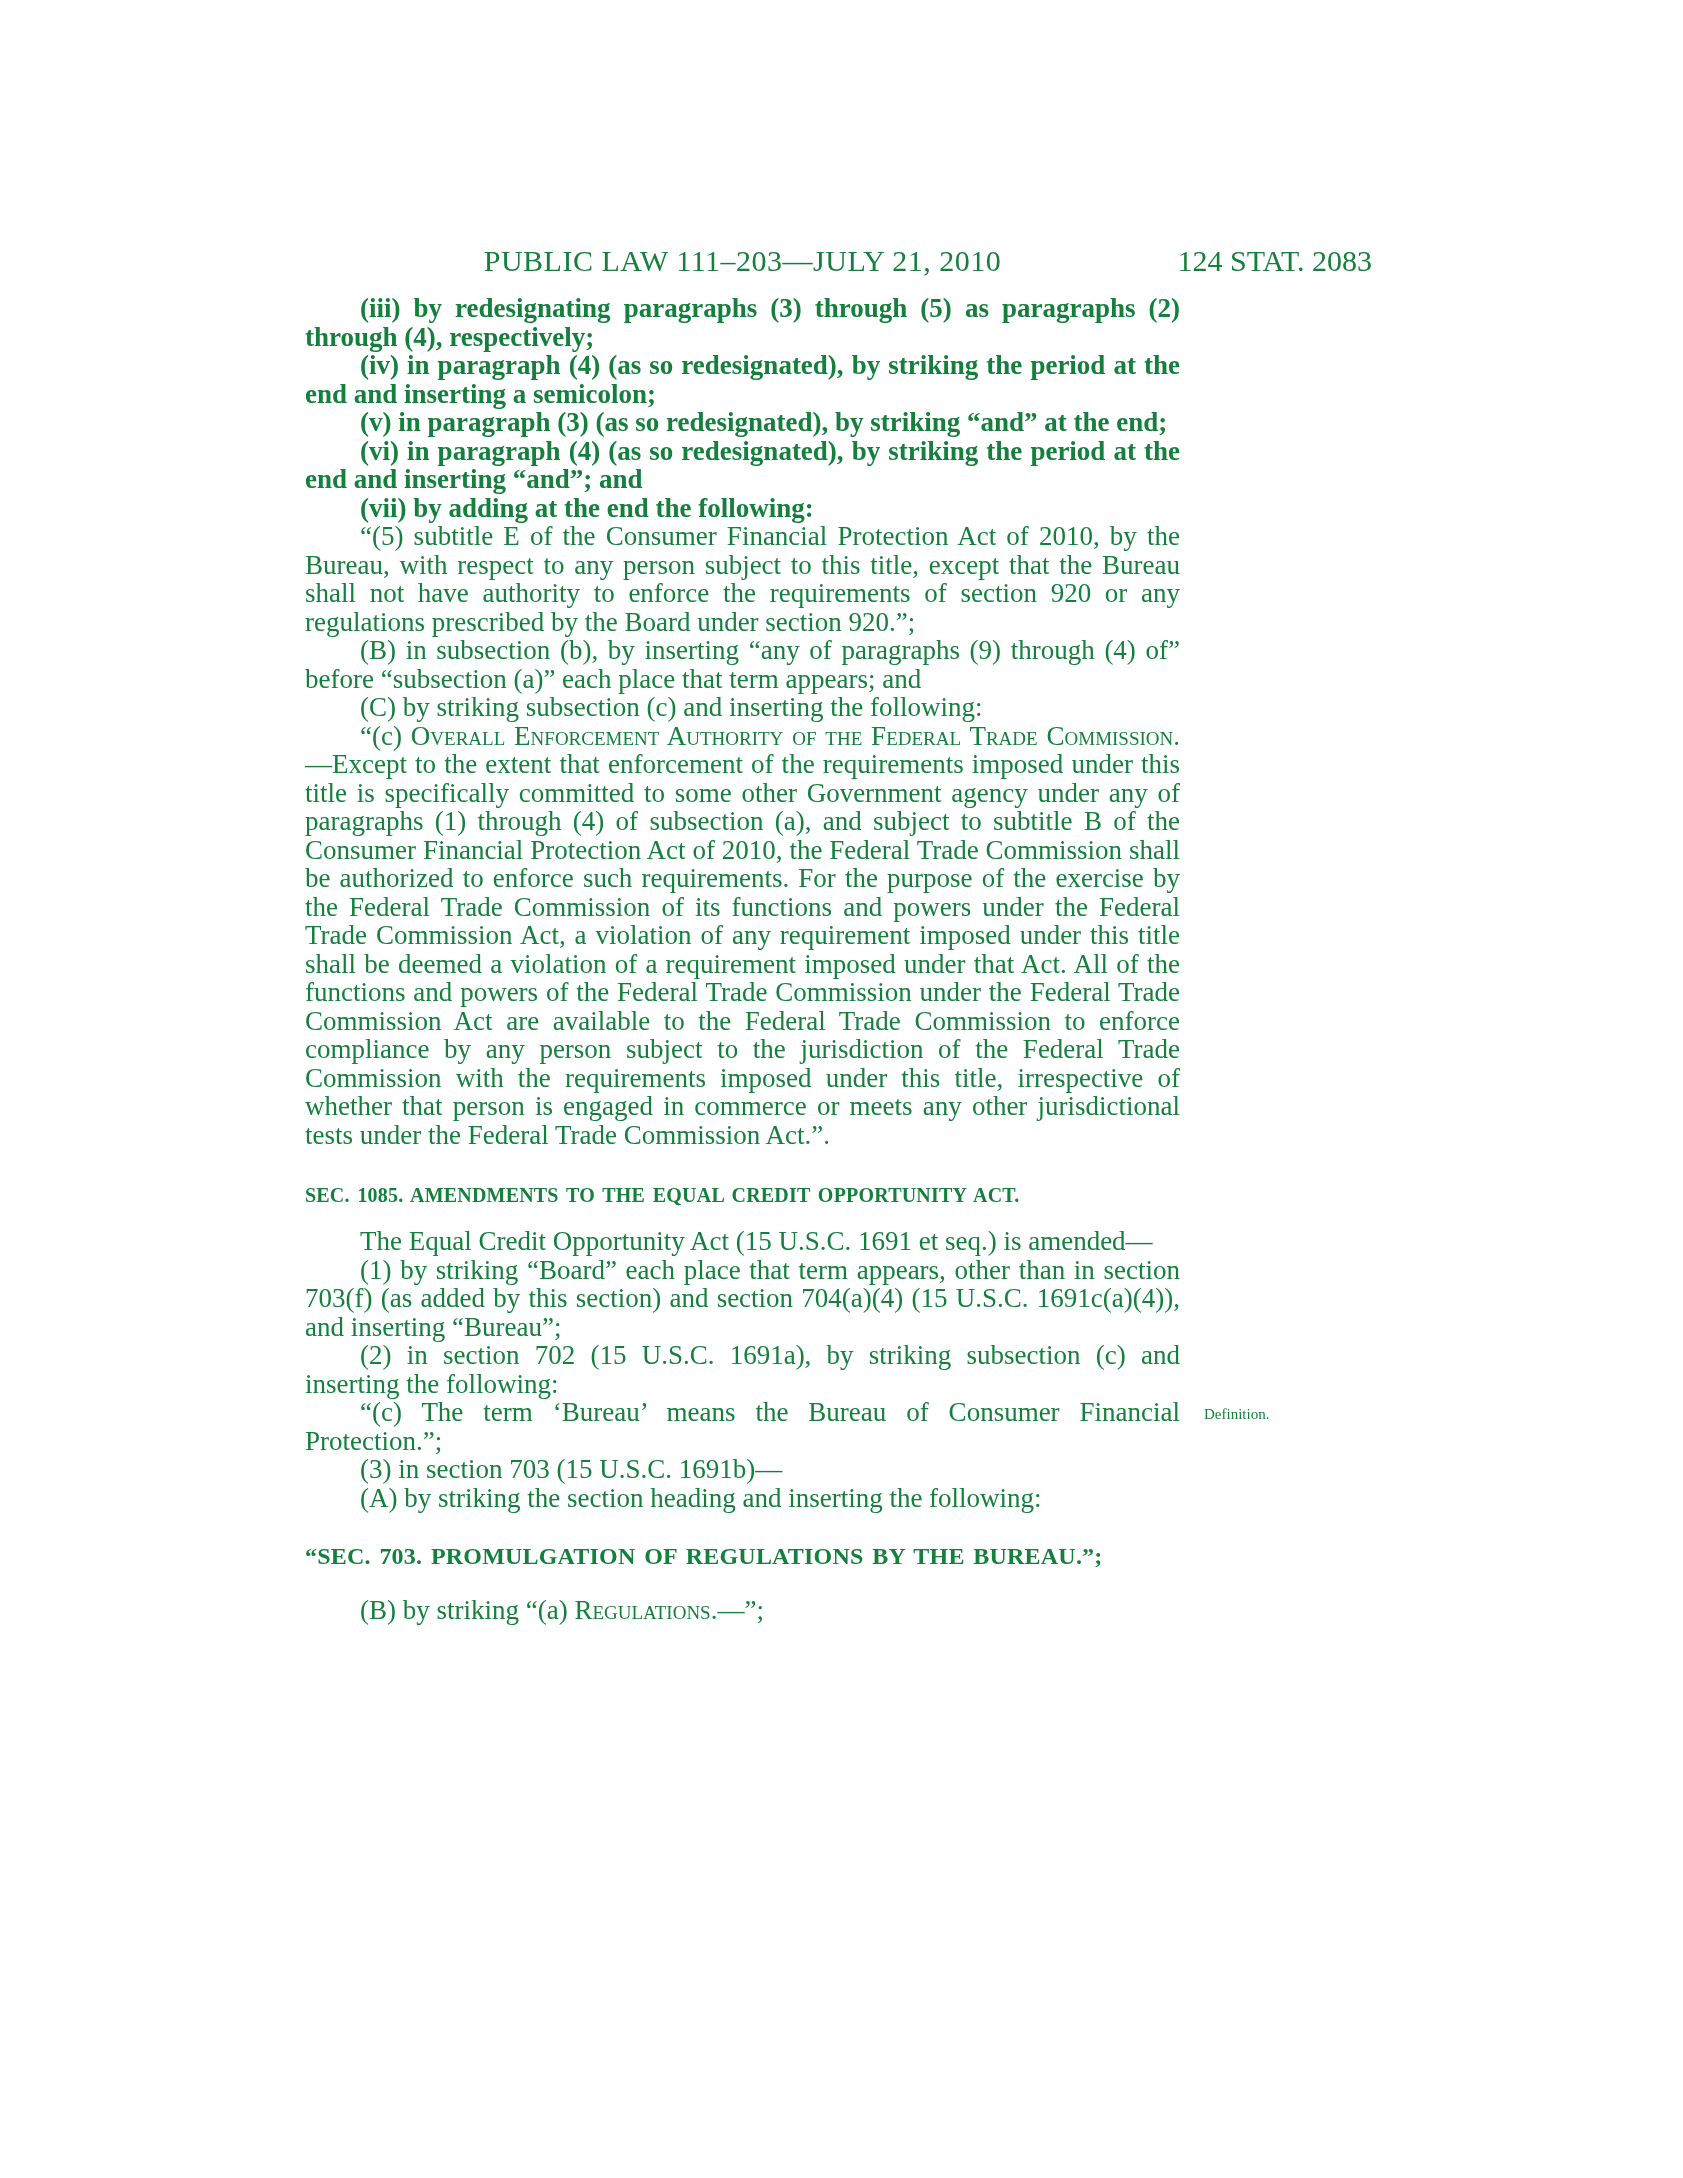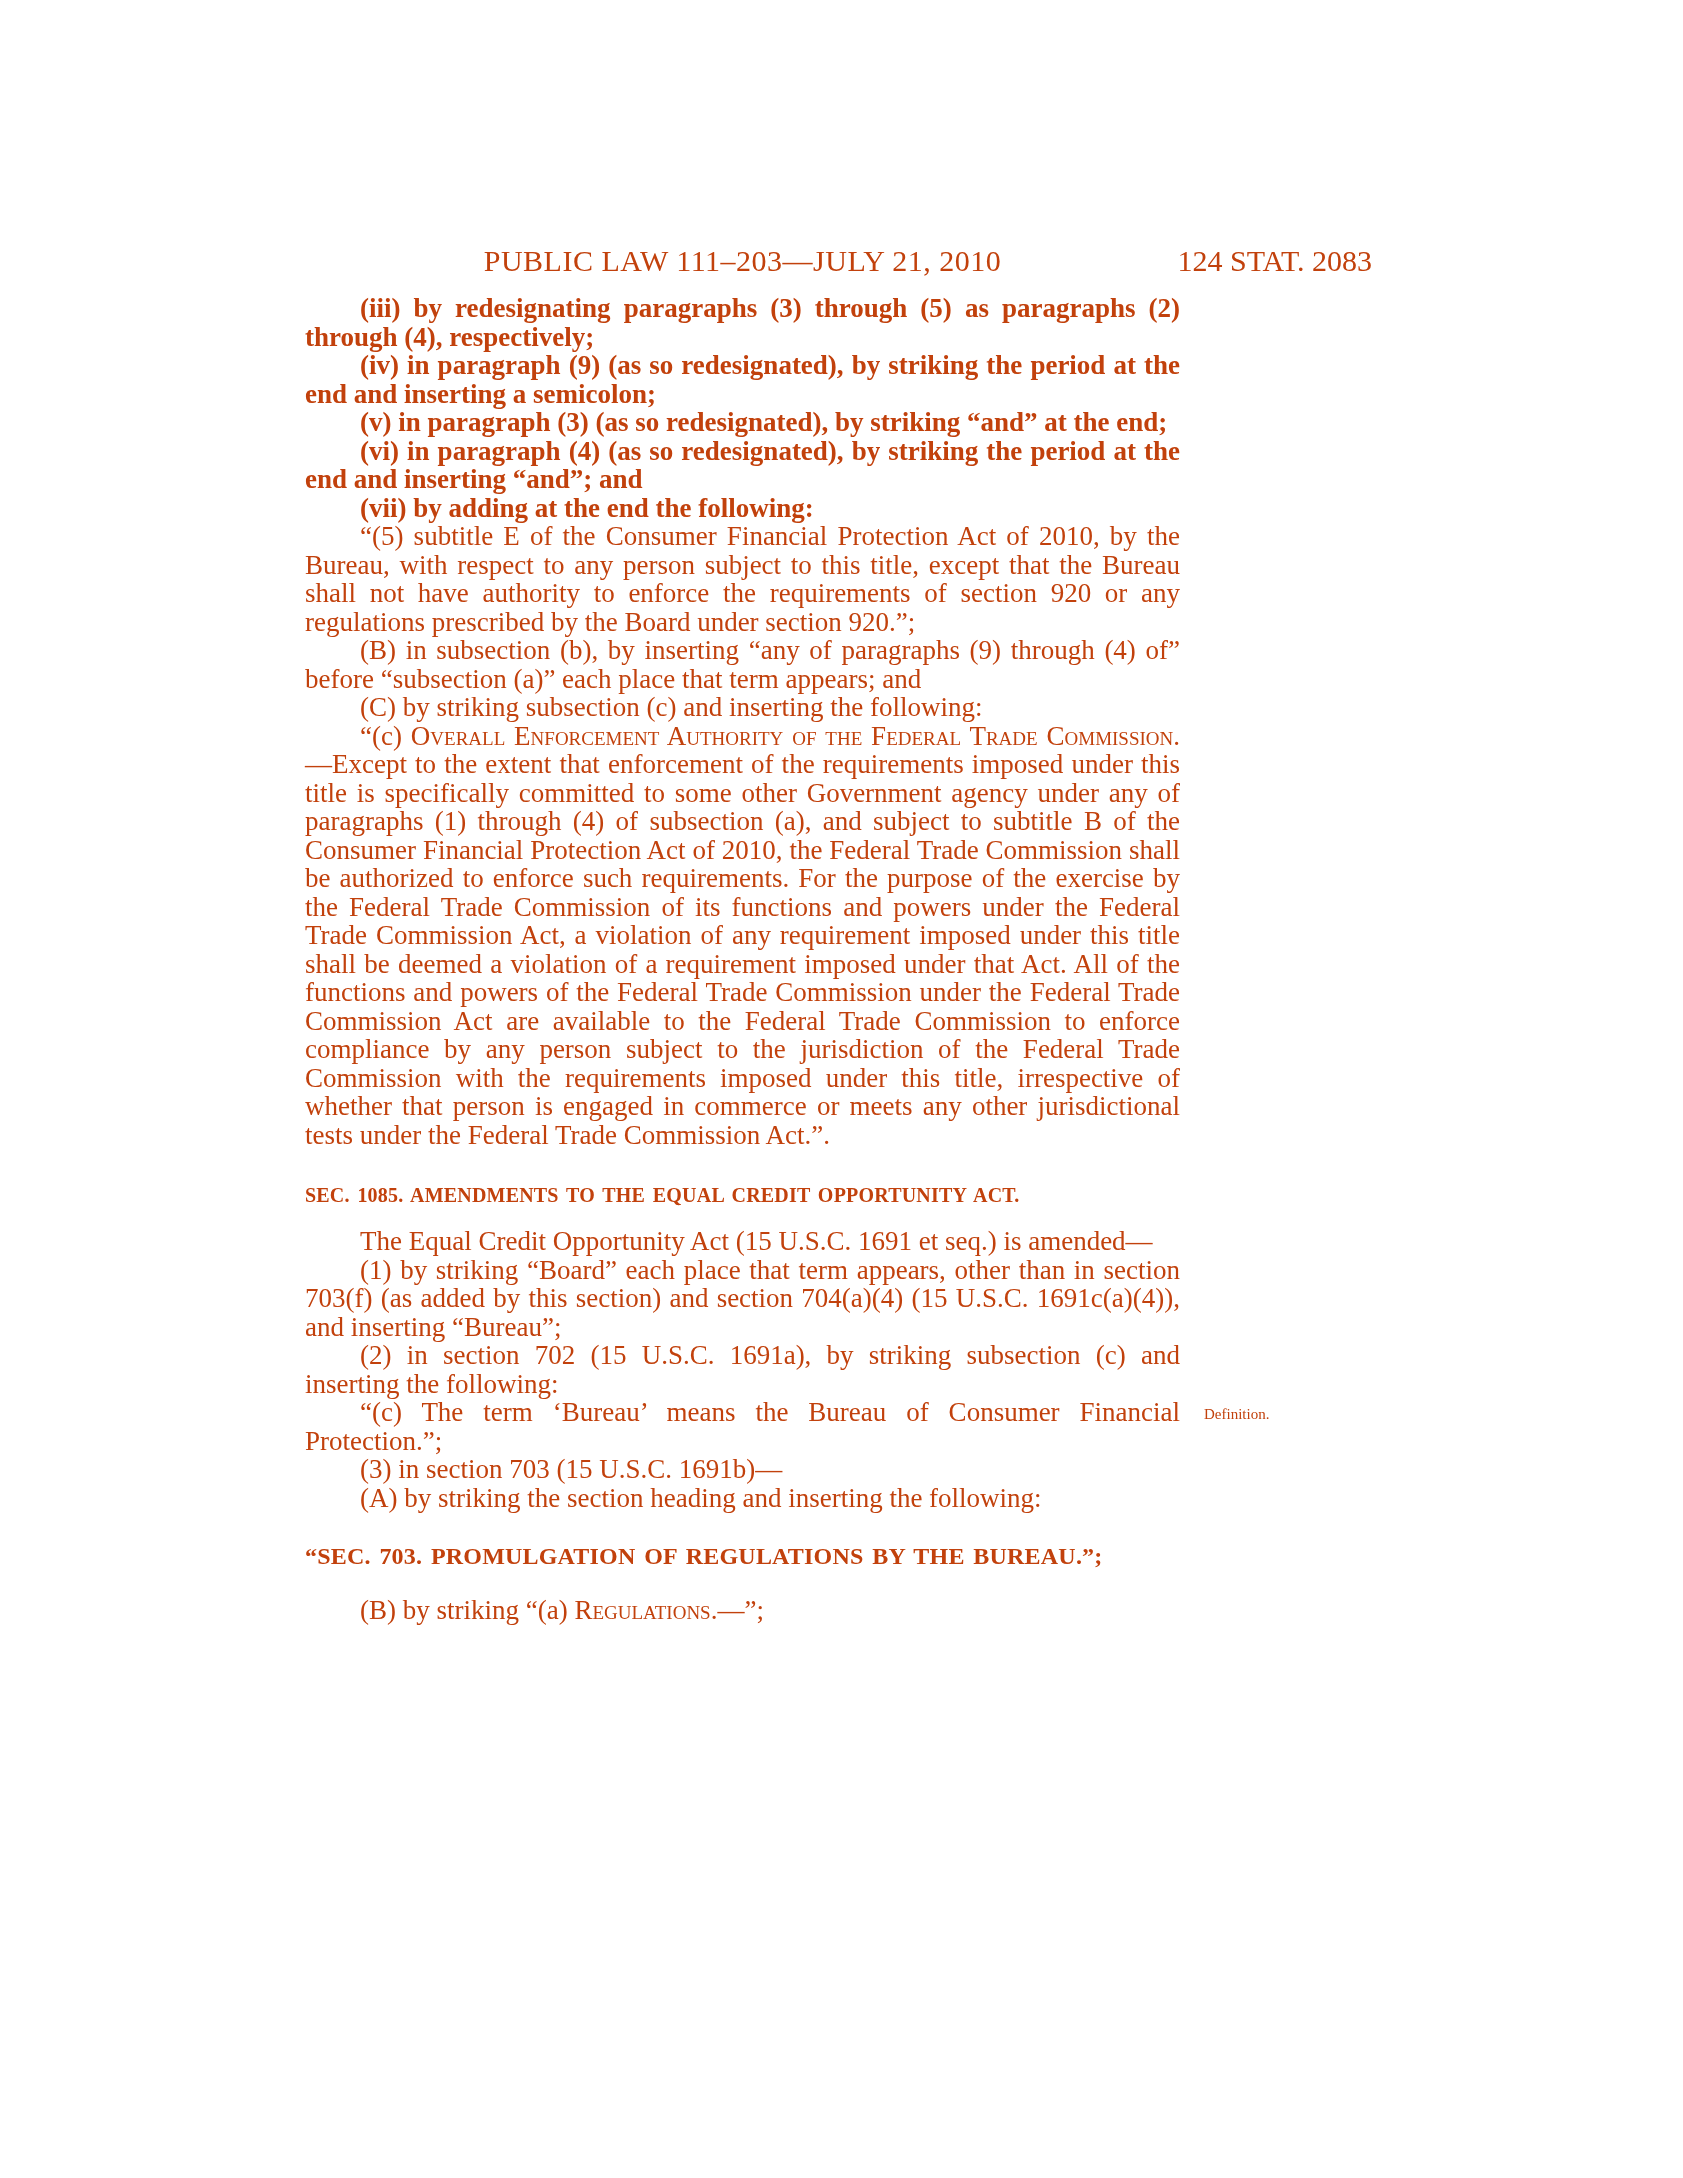--- a/index.html
+++ b/index.html
@@ -2,21 +2,21 @@
 <html lang="en"><head>
 <meta charset="utf-8">
 <style>
   html, body { margin: 0; padding: 0; background: #e8e8e8; }
   .page {
     position: relative;
     width: 1683px;
     height: 2178px;
     background: #ffffff;
     font-family: "Liberation Serif", "DejaVu Serif", serif;
-    color: #c2410c;
+    color: #15803d;
     overflow: hidden;
   }
   .running-head-center {
     position: absolute;
     top: 244px;
     left: 305px;
     width: 875px;
     text-align: center;
     font-size: 30px;
     letter-spacing: 0.5px;
@@ -88,21 +88,21 @@
 <body>
 
 <div class="page">
 
   <div class="running-head-center">PUBLIC LAW 111–203—JULY 21, 2010</div>
   <div class="running-head-right">124 STAT. 2083</div>
 
   <div class="text-col">
 
     <p class="p3">(iii) by redesignating paragraphs (3) through (5) as paragraphs (2) through (4), respectively;</p>
-    <p class="p3">(iv) in paragraph (9) (as so redesignated), by striking the period at the end and inserting a semicolon;</p>
+    <p class="p3">(iv) in paragraph (4) (as so redesignated), by striking the period at the end and inserting a semicolon;</p>
     <p class="p3">(v) in paragraph (3) (as so redesignated), by striking “and” at the end;</p>
     <p class="p3">(vi) in paragraph (4) (as so redesignated), by striking the period at the end and inserting “and”; and</p>
     <p class="p3">(vii) by adding at the end the following:</p>
 
     <p class="p1">“(5) subtitle E of the Consumer Financial Protection Act of 2010, by the Bureau, with respect to any person subject to this title, except that the Bureau shall not have authority to enforce the requirements of section 920 or any regulations prescribed by the Board under section 920.”;</p>
 
     <p class="p2">(B) in subsection (b), by inserting “any of paragraphs (9) through (4) of” before “subsection (a)” each place that term appears; and</p>
     <p class="p2">(C) by striking subsection (c) and inserting the following:</p>
 
     <p class="p0"><span>“(c) </span><span class="sc">Overall Enforcement Authority of the Federal Trade Commission</span><span>.—Except to the extent that enforcement of the requirements imposed under this title is specifically committed to some other Government agency under any of paragraphs (1) through (4) of subsection (a), and subject to subtitle B of the Consumer Financial Protection Act of 2010, the Federal Trade Commission shall be authorized to enforce such requirements. For the purpose of the exercise by the Federal Trade Commission of its functions and powers under the Federal Trade Commission Act, a violation of any requirement imposed under this title shall be deemed a violation of a requirement imposed under that Act. All of the functions and powers of the Federal Trade Commission under the Federal Trade Commission Act are available to the Federal Trade Commission to enforce compliance by any person subject to the jurisdiction of the Federal Trade Commission with the requirements imposed under this title, irrespective of whether that person is engaged in commerce or meets any other jurisdictional tests under the Federal Trade Commission Act.”.</span></p>

